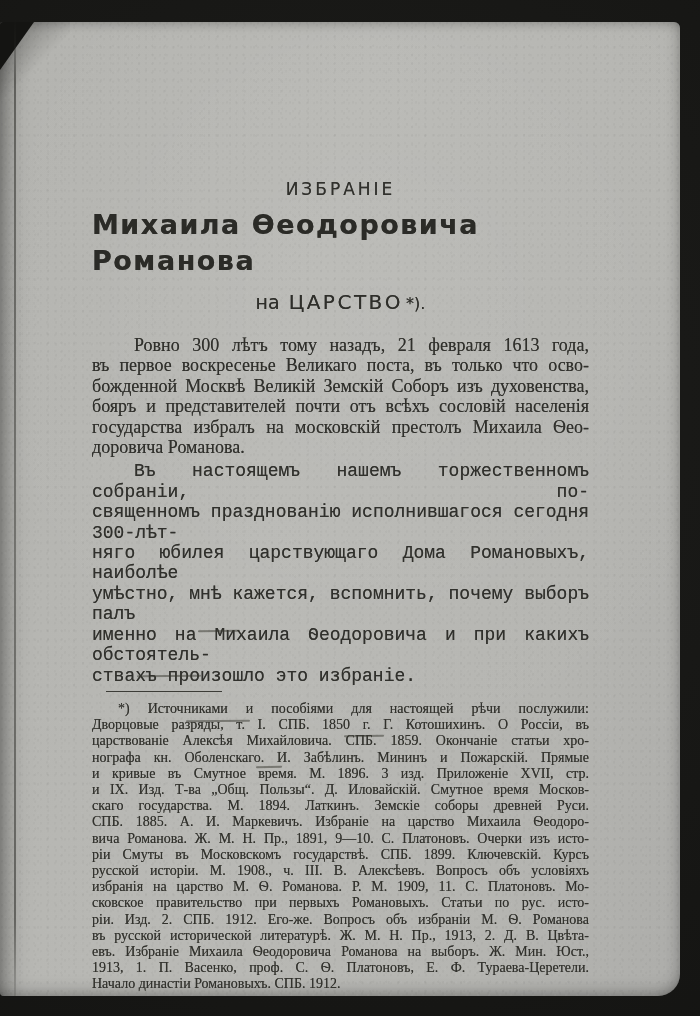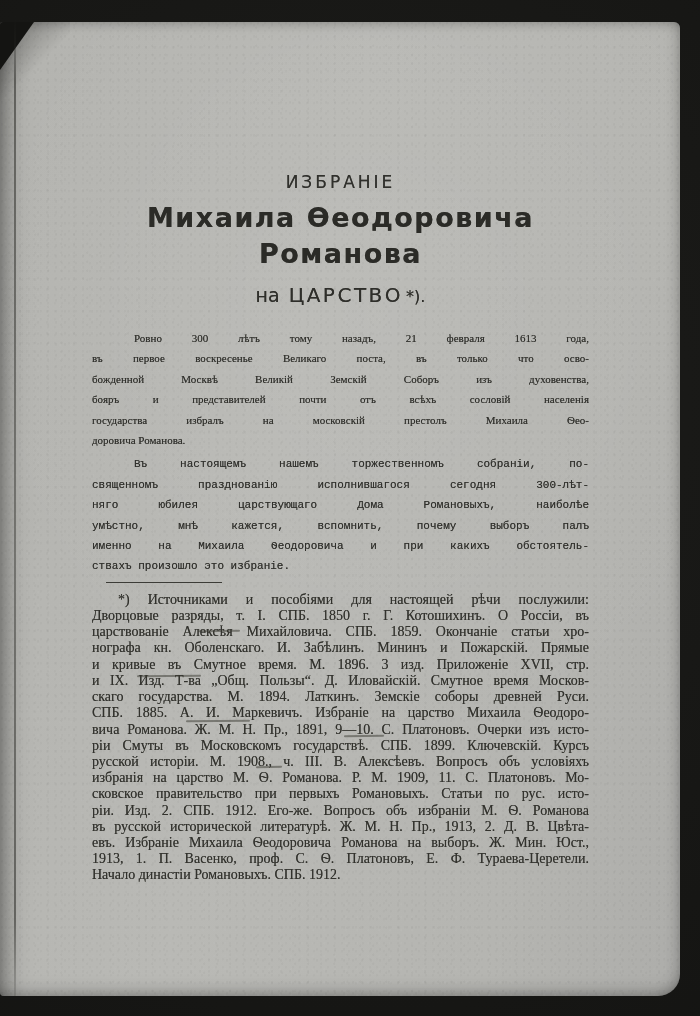--- a/index.html
+++ b/index.html
@@ -41,43 +41,43 @@
     background:linear-gradient(135deg, rgba(0,0,0,0.35), rgba(0,0,0,0) 55%);
     pointer-events:none;
   }
   .crease{
     position:absolute;left:14px;top:0;bottom:0;width:2px;
     background:linear-gradient(to bottom,
       rgba(42,42,38,0.05), rgba(42,42,38,0.55) 6%,
       rgba(42,42,38,0.42) 55%, rgba(42,42,38,0.55) 92%, rgba(42,42,38,0.15));
   }
   .text-col{
-    position:absolute;left:92px;top:150px;width:497px;
+    position:absolute;left:92px;top:157px;width:497px;
     color:#30302c;
     text-shadow:0 0 0.5px rgba(42,42,37,0.65);
   }
   .t1{
     font-family:"DejaVu Sans", sans-serif;
     font-size:17px;line-height:20px;letter-spacing:3px;
     text-align:center;font-weight:500;
   }
   .t2{
     font-family:"DejaVu Sans", sans-serif;
     font-size:27px;line-height:36px;margin-top:8px;
-    letter-spacing:1.5px;font-weight:bold;text-align:center;
+    letter-spacing:1.5px;font-weight:bold;text-align:left;
     color:#2b2b27;
   }
   .t3{
     font-family:"DejaVu Sans", sans-serif;
     font-size:19px;line-height:26px;margin-top:10px;
     text-align:center;font-weight:500;color:#2e2e2a;
   }
   .t3 .caps{font-size:20px;letter-spacing:2.5px;margin-left:9px;}
   .t3 .fnref{font-size:16px;margin-left:3px;}
-  .para{font-size:11px;}
+  .para{font-size:18px;}
   .p1{margin-top:18px;}
   .p2{margin-top:4px;font-family:Liberation Mono, monospace;}
   .bline{
     line-height:20.4px;
     text-align:justify;text-align-last:justify;
     white-space:normal;
   }
   .para .bline:first-child{text-indent:42px;}
   .para .bline:last-child{text-align-last:left;}
   .fnrule{

